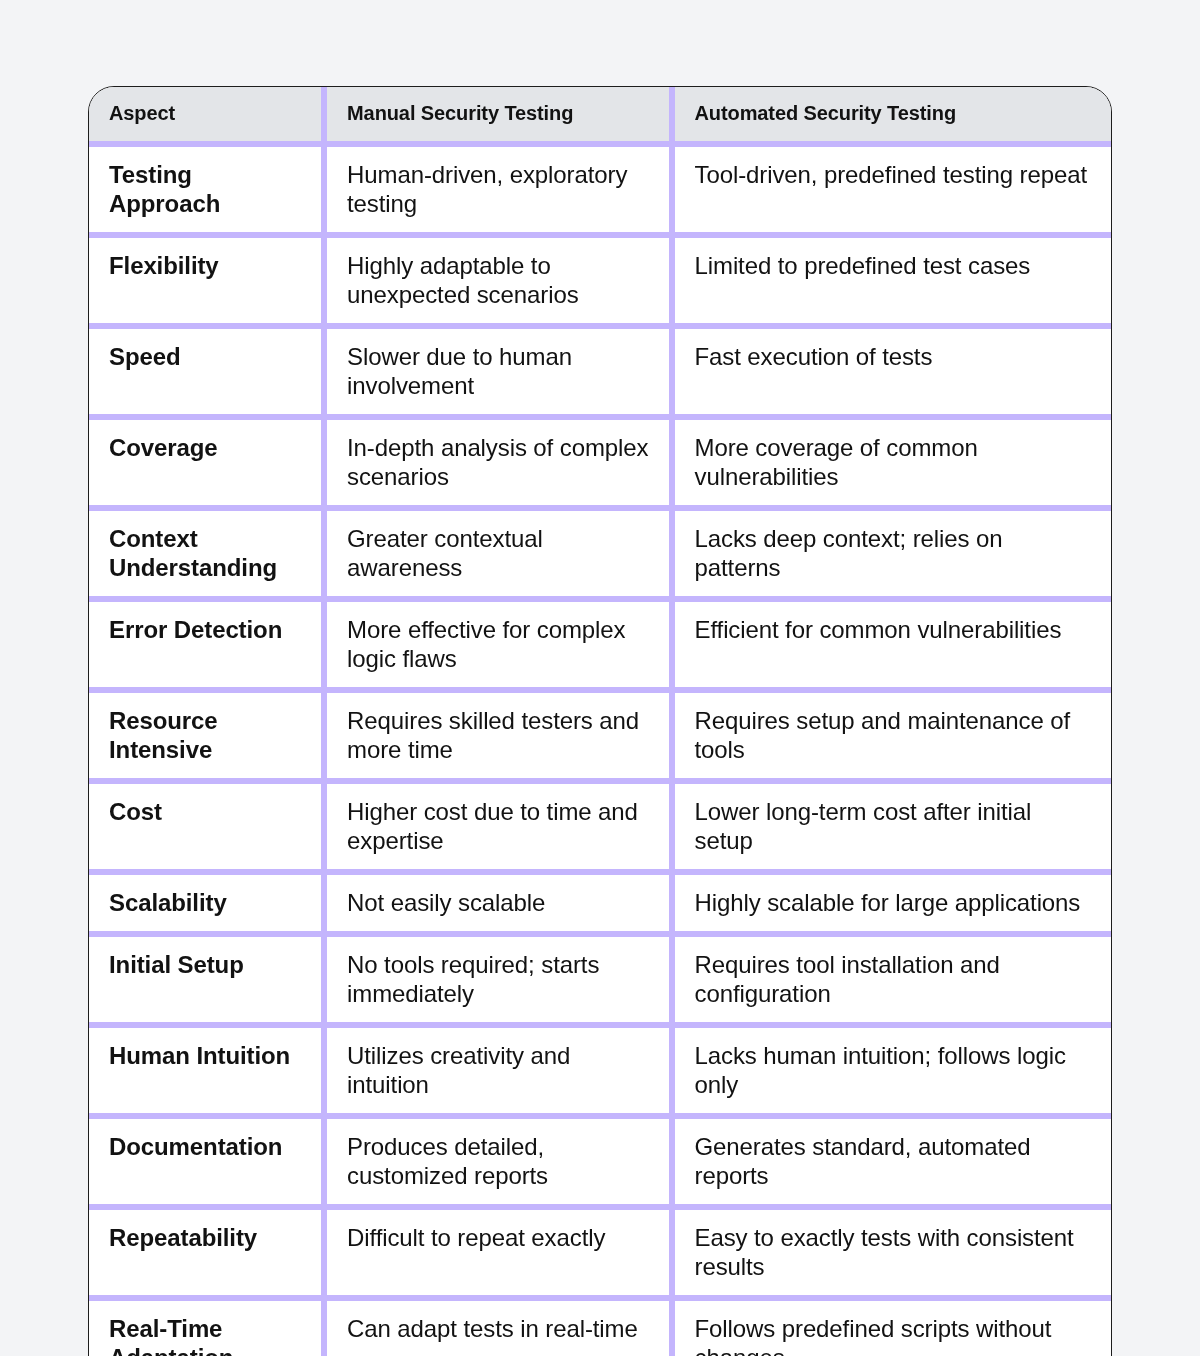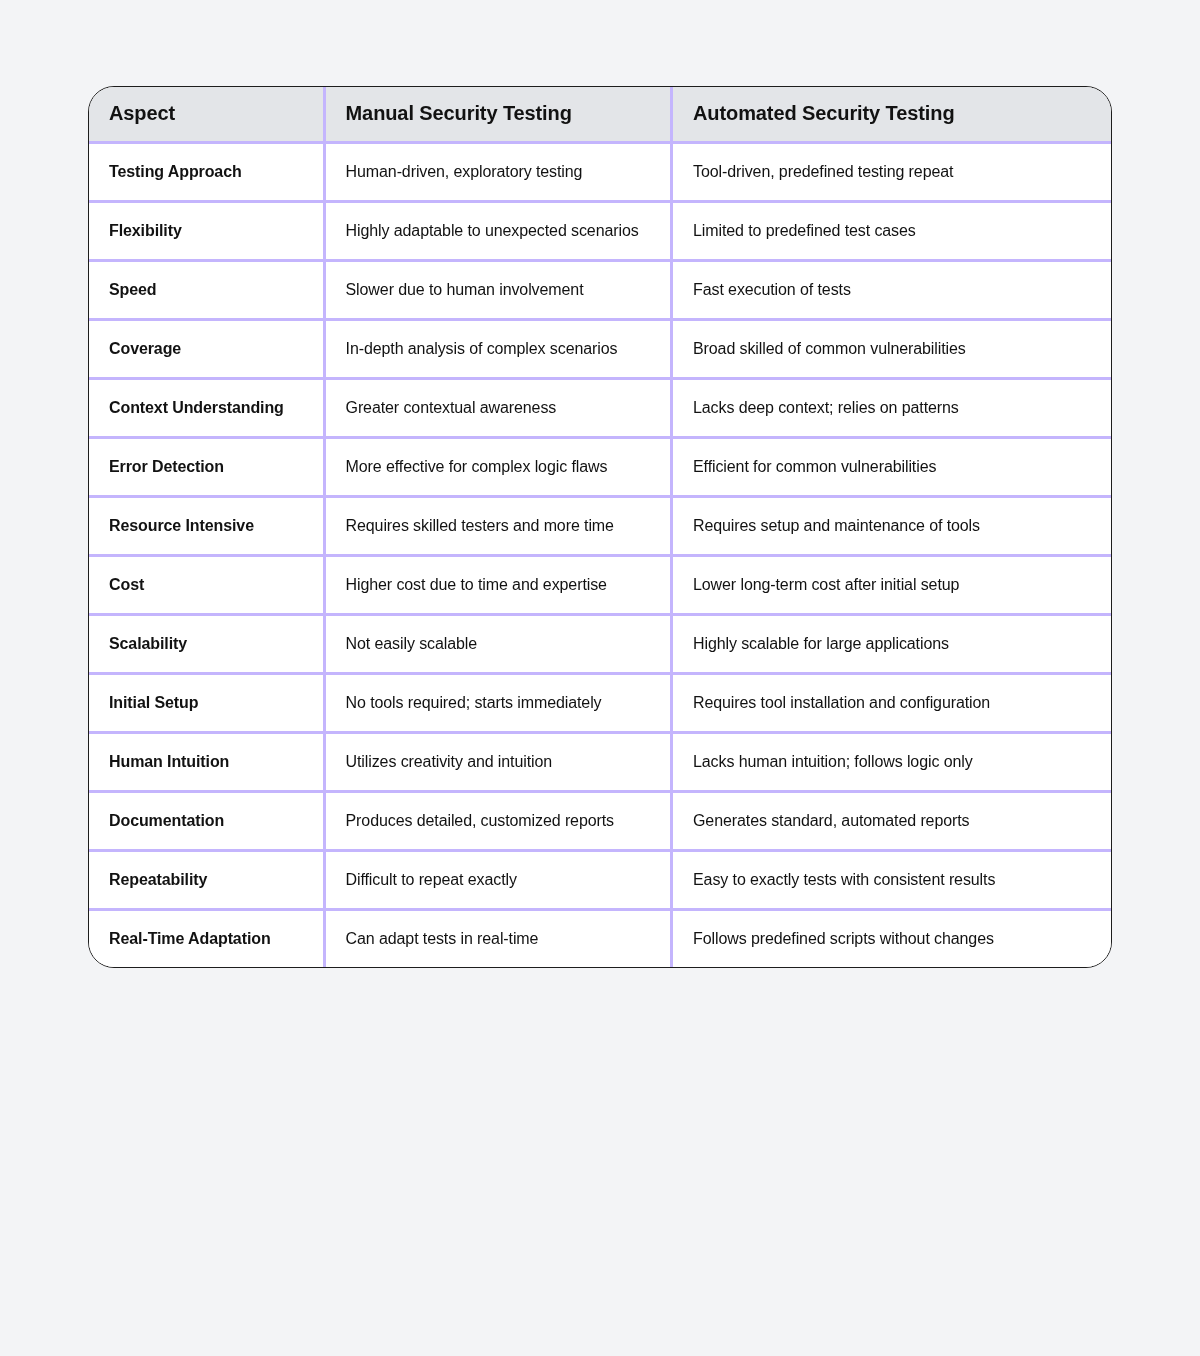--- a/index.html
+++ b/index.html
@@ -26,25 +26,25 @@
     width: 100%;
     border-collapse: collapse;
     table-layout: fixed;
   }
   table.compare col.c-aspect   { width: 23%; }
   table.compare col.c-manual   { width: 34%; }
   table.compare col.c-auto     { width: 43%; }
 
   table.compare th,
   table.compare td {
-    border: 3px solid #c4b5fd;
+    border: 6px solid #c4b5fd;
     vertical-align: top;
     text-align: left;
     padding: 13px 20px 14px 20px;
-    font-size: 16px;
+    font-size: 24px;
     line-height: 29px;
     letter-spacing: -0.1px;
     word-wrap: break-word;
   }
   
   table.compare tr > *:first-child { border-left: none; }
   table.compare tr > *:last-child  { border-right: none; }
   table.compare thead tr > *       { border-top: none; }
   table.compare tbody tr:last-child > * { border-bottom: none; }
 
@@ -90,21 +90,21 @@
           <td>Limited to predefined test cases</td>
         </tr>
         <tr>
           <td class="aspect-cell">Speed</td>
           <td>Slower due to human involvement</td>
           <td>Fast execution of tests</td>
         </tr>
         <tr>
           <td class="aspect-cell">Coverage</td>
           <td>In-depth analysis of complex scenarios</td>
-          <td>Broad skilled of common vulnerabilities</td>
+          <td>More coverage of common vulnerabilities</td>
         </tr>
         <tr>
           <td class="aspect-cell">Context Understanding</td>
           <td>Greater contextual awareness</td>
           <td>Lacks deep context; relies on patterns</td>
         </tr>
         <tr>
           <td class="aspect-cell">Error Detection</td>
           <td>More effective for complex logic flaws</td>
           <td>Efficient for common vulnerabilities</td>

